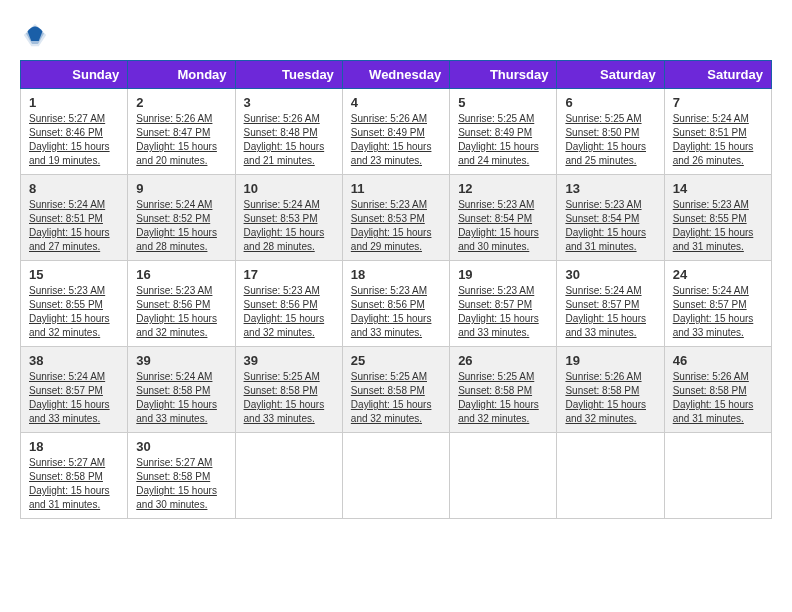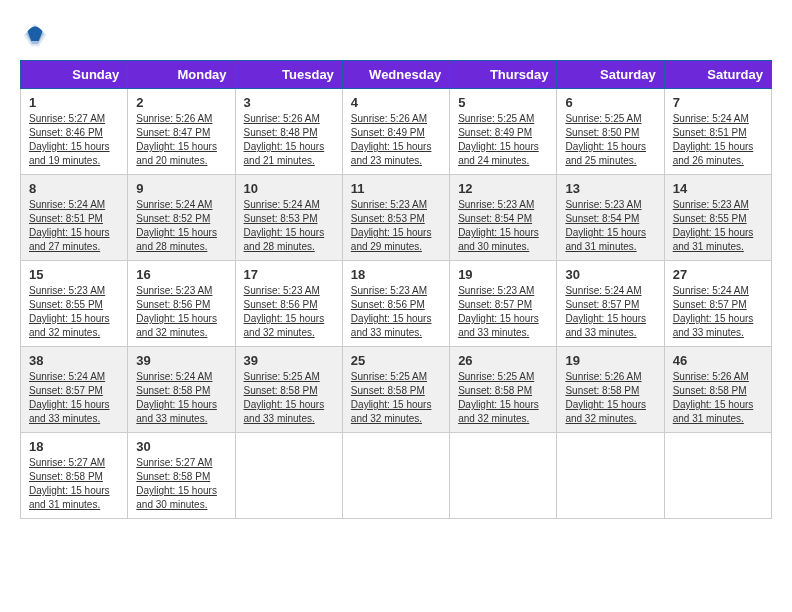--- a/index.html
+++ b/index.html
@@ -205,21 +205,21 @@
         </td>
         <td>
           <span class="day-number">19</span>
           <div class="cell-content">Sunrise: 5:23 AM<br>Sunset: 8:57 PM<br>Daylight: 15 hours<br>and 33 minutes.</div>
         </td>
         <td>
           <span class="day-number">30</span>
           <div class="cell-content">Sunrise: 5:24 AM<br>Sunset: 8:57 PM<br>Daylight: 15 hours<br>and 33 minutes.</div>
         </td>
         <td>
-          <span class="day-number">27</span>
+          <span class="day-number">24</span>
           <div class="cell-content">Sunrise: 5:24 AM<br>Sunset: 8:57 PM<br>Daylight: 15 hours<br>and 33 minutes.</div>
         </td>
       </tr>
       <tr>
         <td>
           <span class="day-number">38</span>
           <div class="cell-content">Sunrise: 5:24 AM<br>Sunset: 8:57 PM<br>Daylight: 15 hours<br>and 33 minutes.</div>
         </td>
         <td>
           <span class="day-number">39</span>

